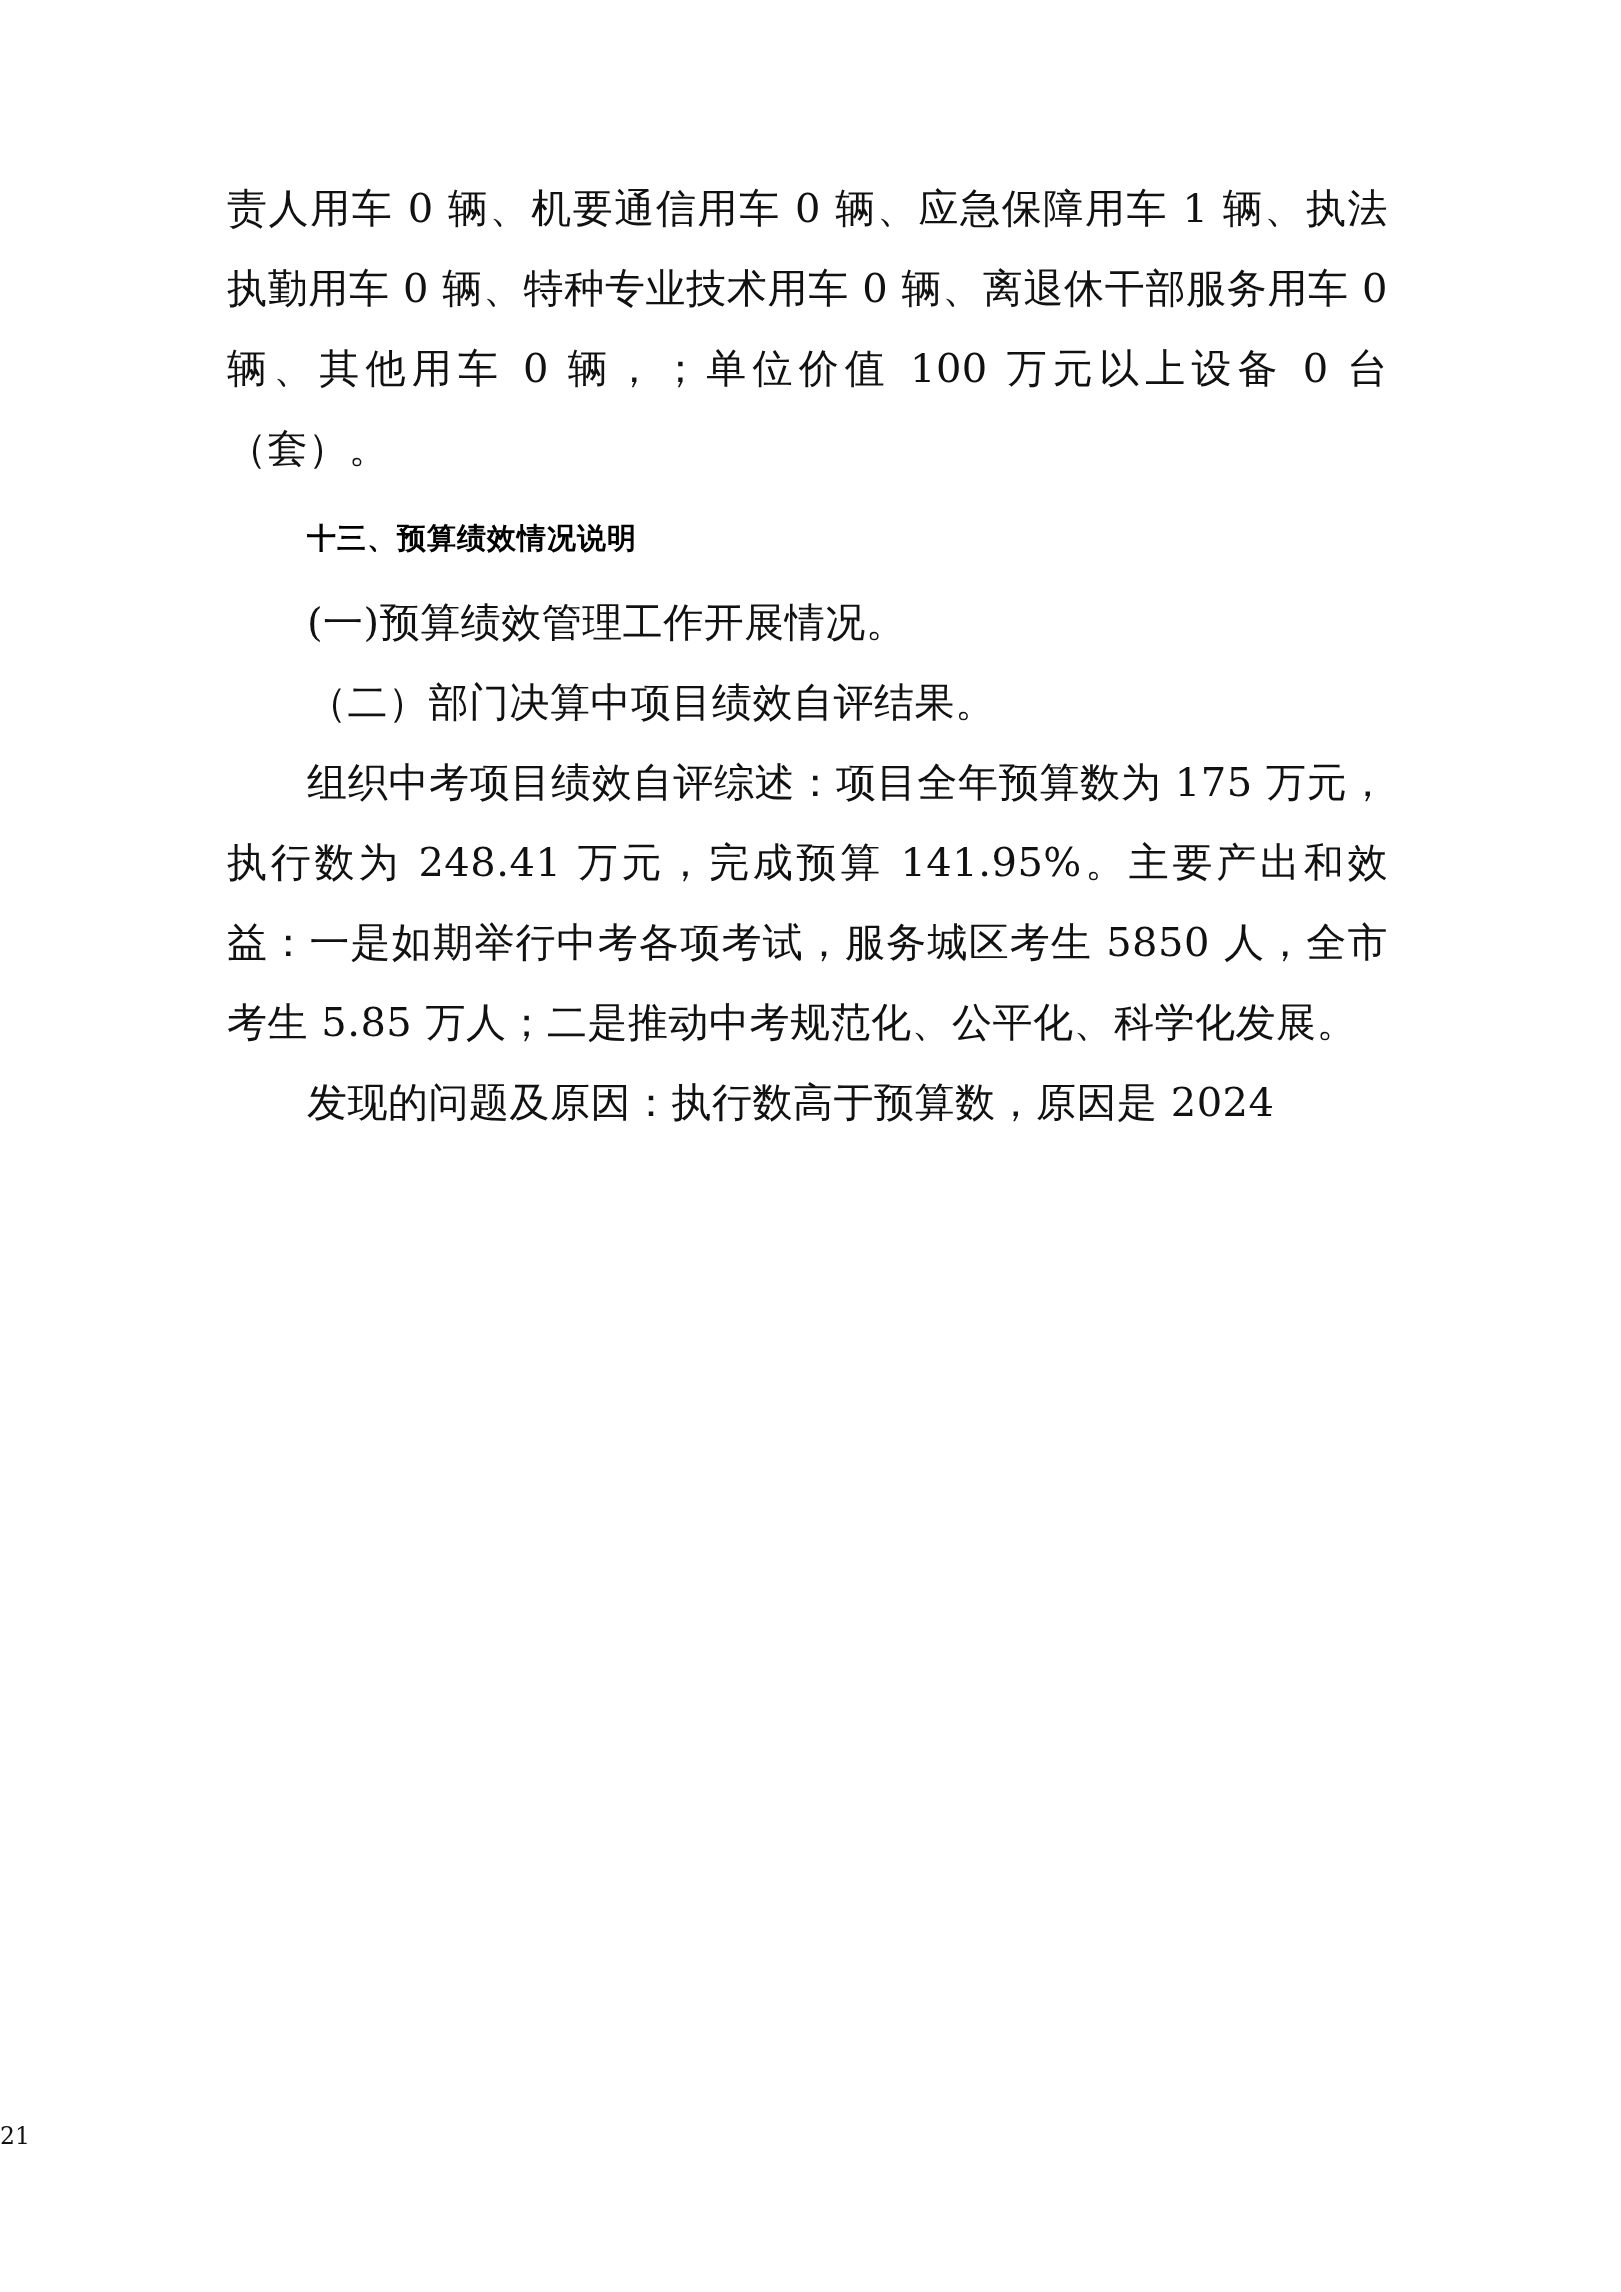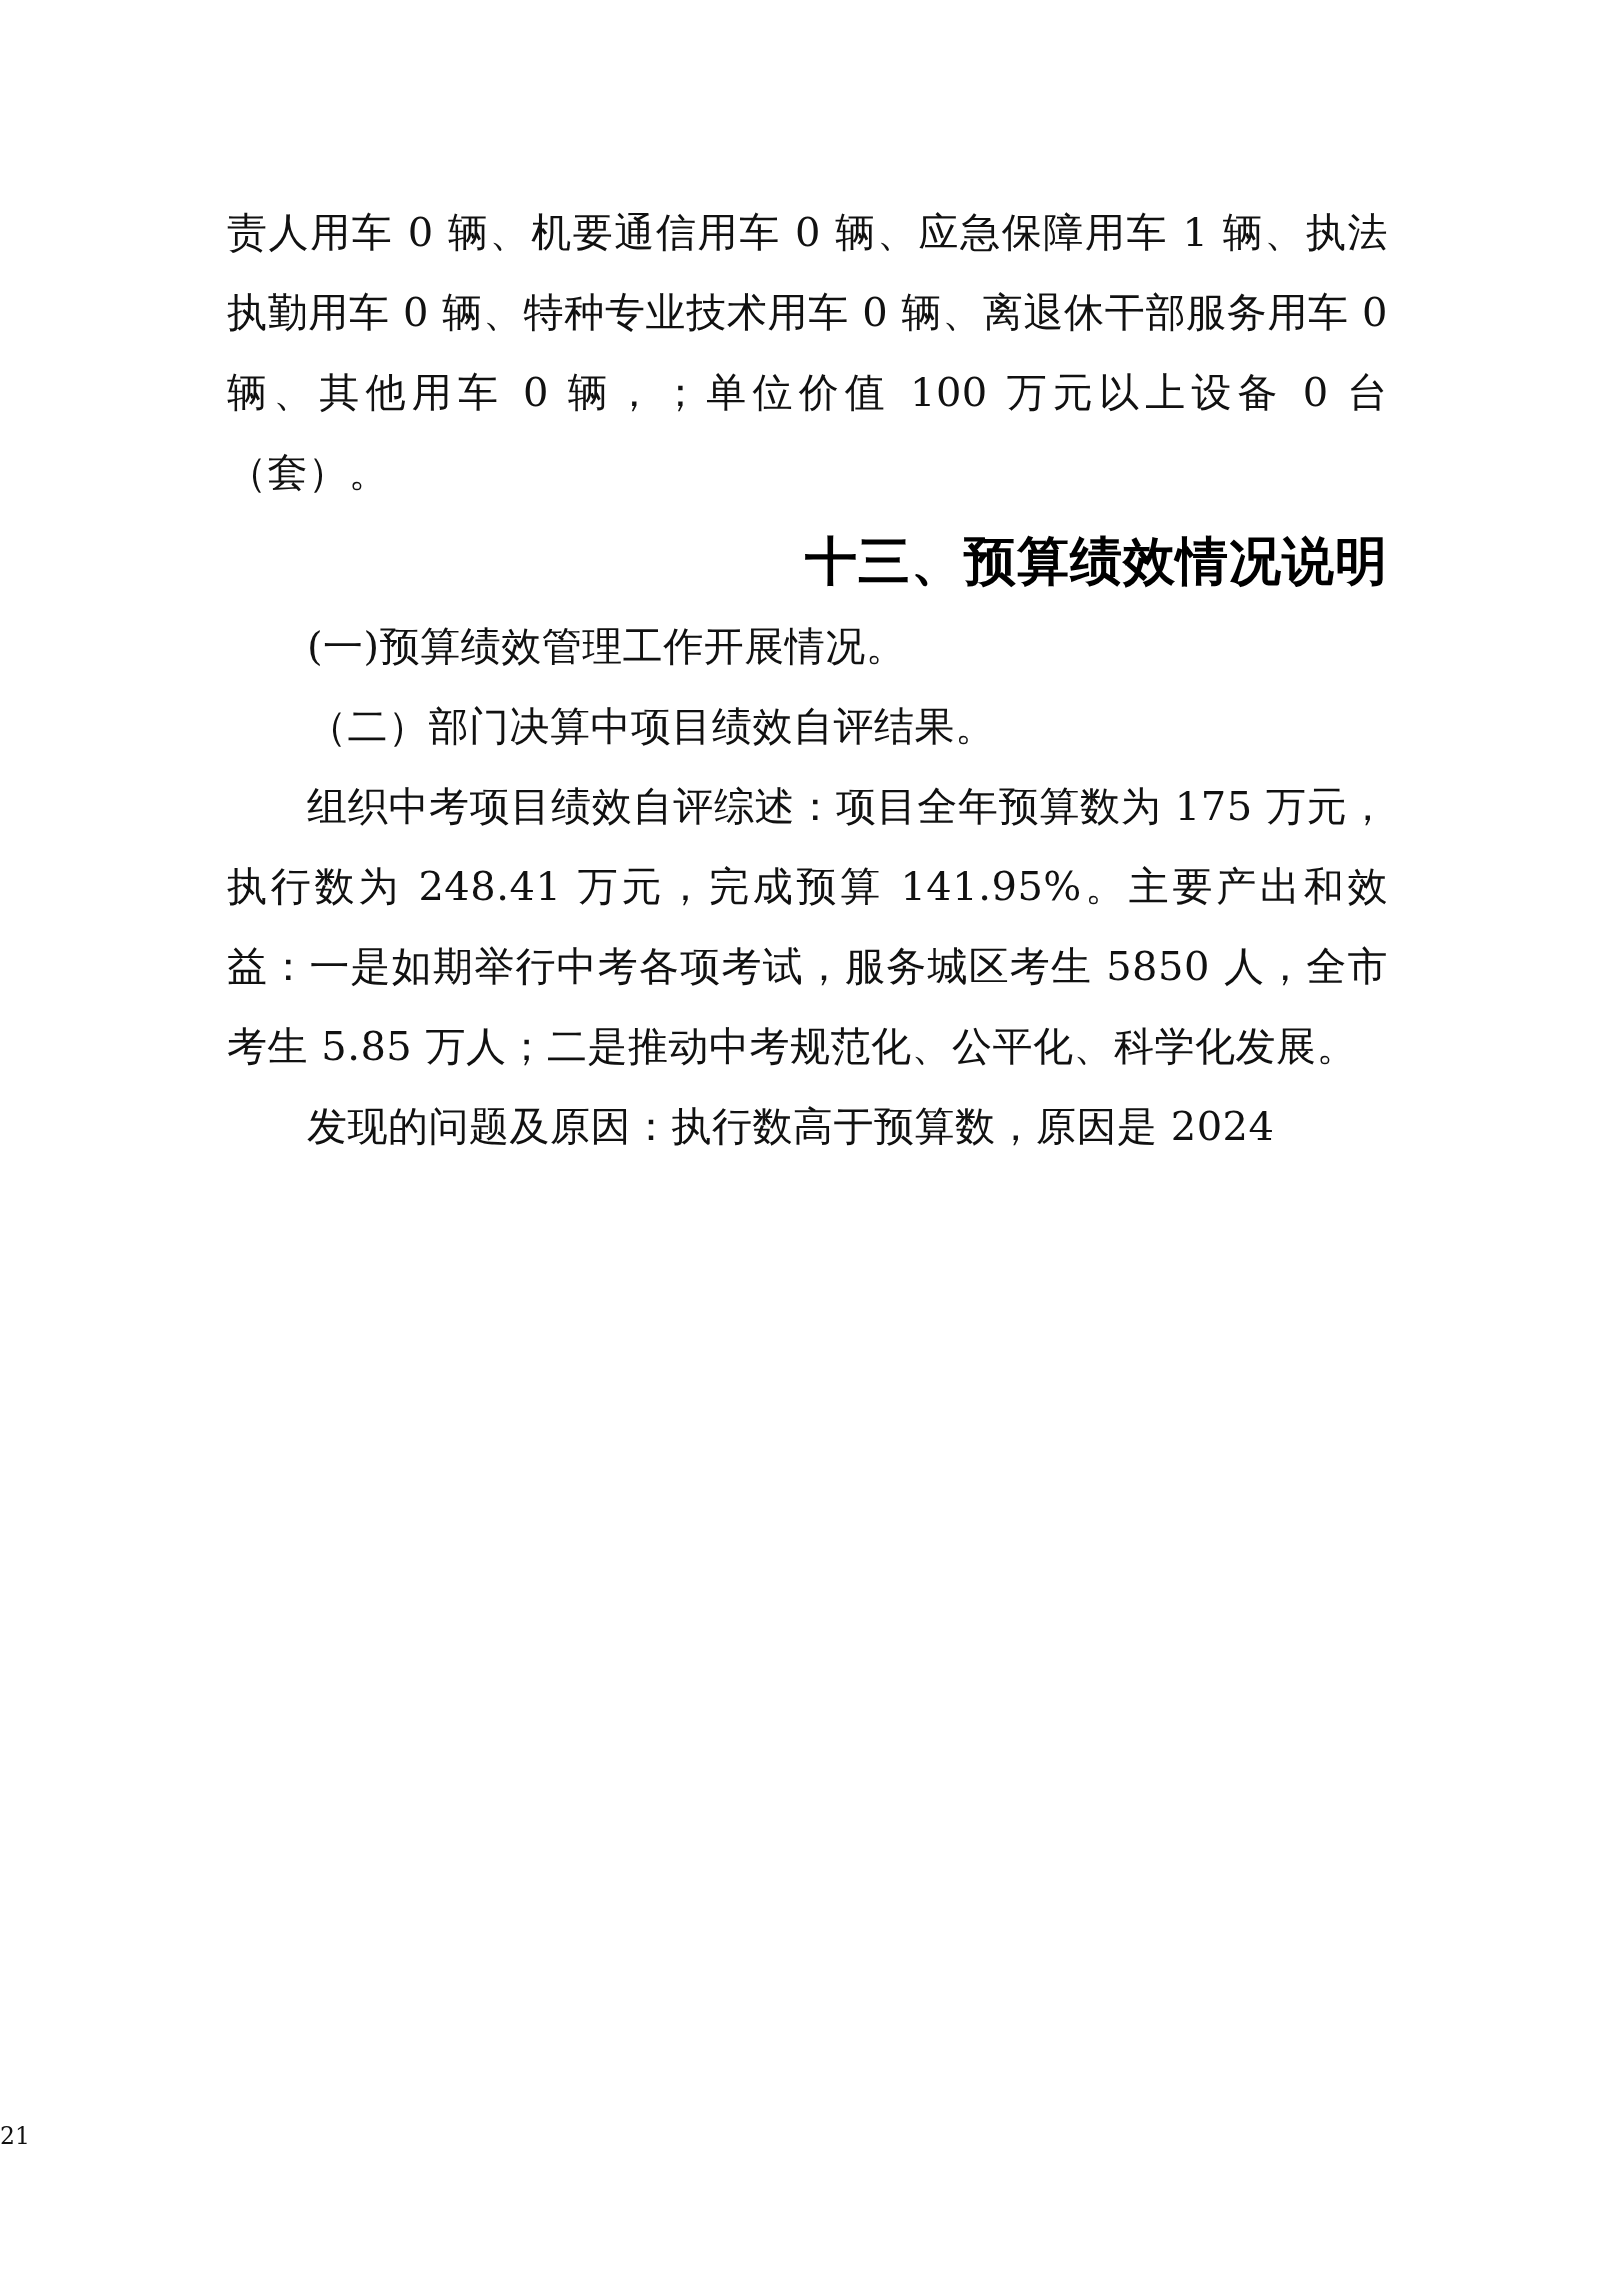--- a/index.html
+++ b/index.html
@@ -16,45 +16,44 @@
     width: 1621px;
     height: 2293px;
     margin: 0 auto;
     background: #ffffff;
     box-sizing: border-box;
     overflow: hidden;
   }
   .content {
     position: absolute;
     left: 227px;
-    top: 192px;
+    top: 168px;
     width: 1161px;
   }
   .para {
     font-size: 40px;
     line-height: 80px;
     letter-spacing: 0.5px;
     text-align: justify;
     text-justify: inter-ideograph;
     margin: 0;
     color: #111111;
   }
   .indent {
     text-indent: 80px;
   }
   .heading {
-    font-family: Liberation Serif, serif;
+    font-family: Liberation Sans, sans-serif;
     font-weight: bold;
-    font-size: 52px;
+    font-size: 29px;
     line-height: 84px;
     margin: 7.8px 0 2px 0;
     text-indent: 80px;
     letter-spacing: 1px;
     color: #000000;
-    text-align: right;
   }
   .pagenum {
     position: absolute;
     left: 0;
     right: 0;
     top: 2122px;
     font-family: "DejaVu Serif", "Liberation Serif", serif;
     font-size: 23.5px;
     color: #111111;
   }

